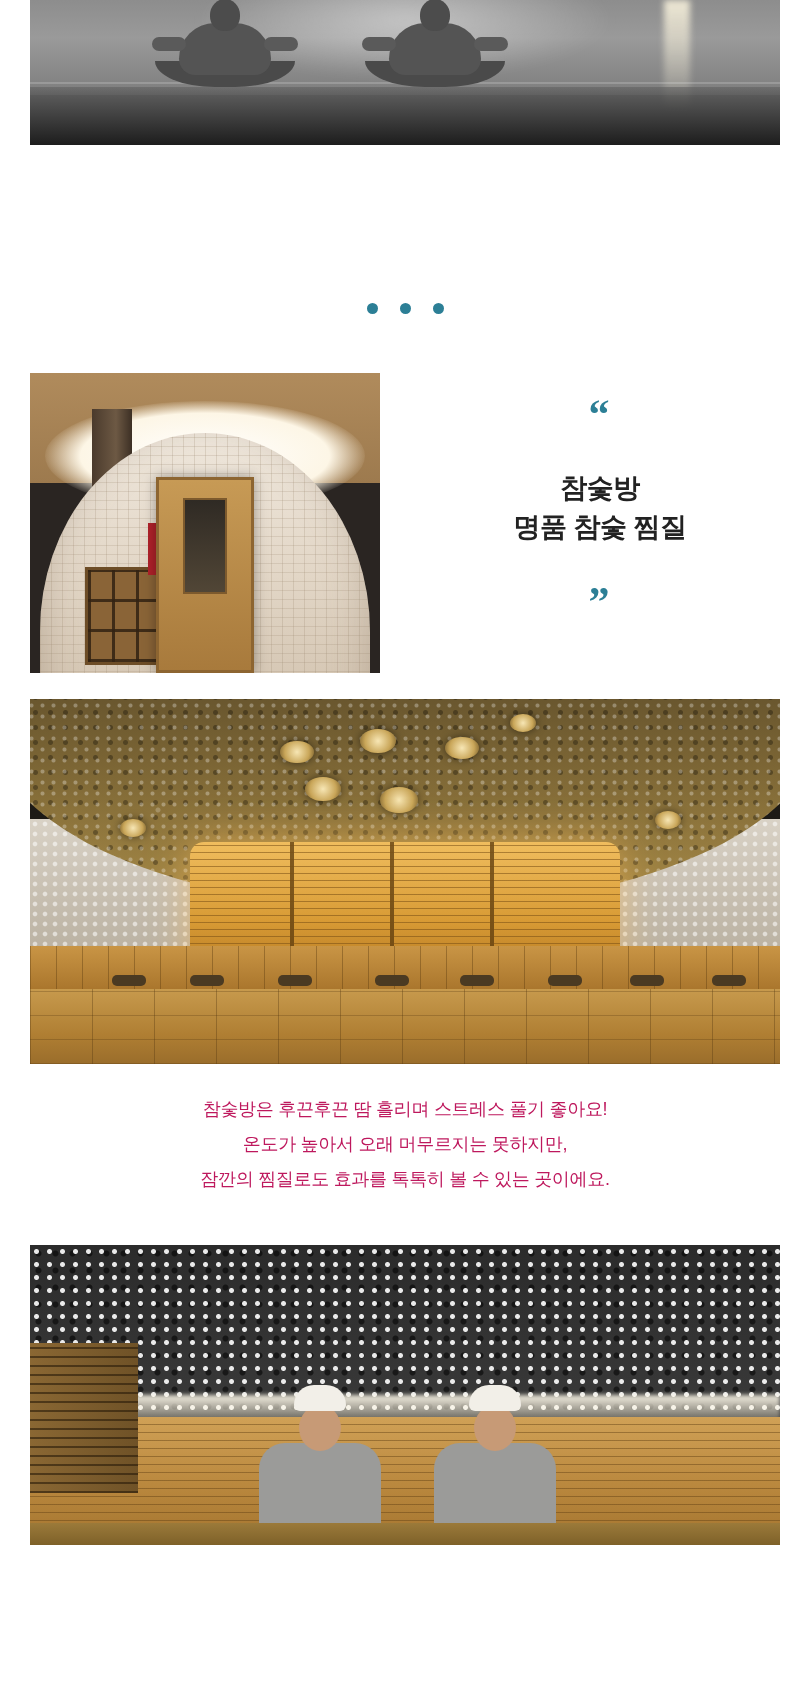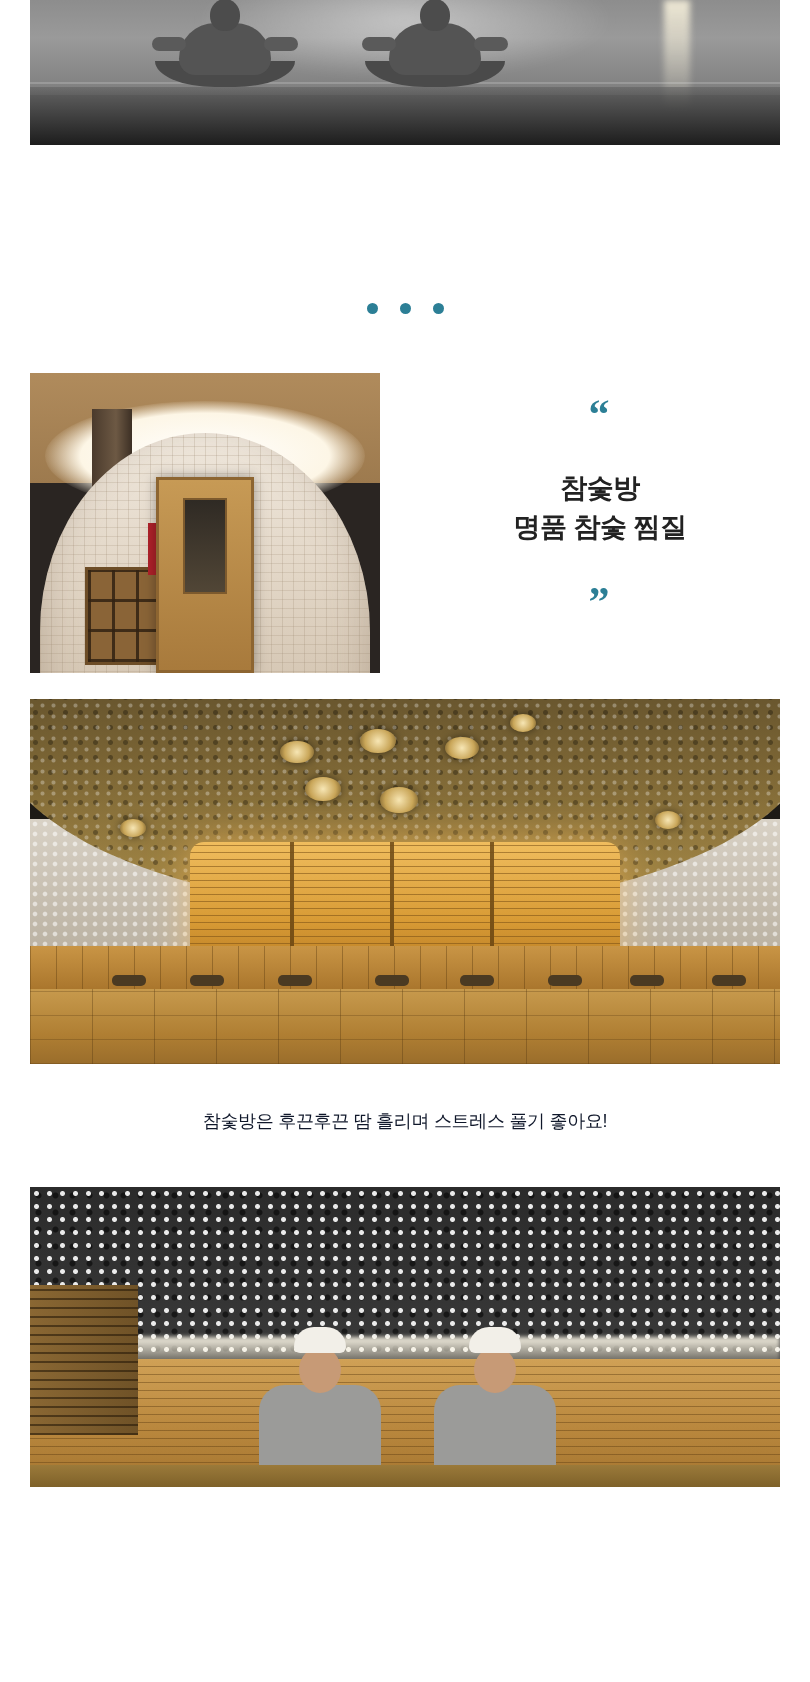--- a/index.html
+++ b/index.html
@@ -339,23 +339,23 @@
     position: absolute;
     width: 34px; height: 11px;
     border-radius: 5px;
     background: #4b3a22;
     bottom: 78px;
   }
 
   
   .copy {
     width: 750px;
-    margin: 40px auto 0 auto;
+    margin: 28px auto 0 auto;
     text-align: center;
-    color: #0f172a;
+    color: #be185d;
     font-size: 18px;
     line-height: 1.95;
     letter-spacing: -0.3px;
   }
 
   
   .bottom-photo {
     position: relative;
     width: 750px;
     height: 300px;
@@ -535,20 +535,22 @@
     <div class="pillow" style="left:248px;"></div>
     <div class="pillow" style="left:345px;"></div>
     <div class="pillow" style="left:430px;"></div>
     <div class="pillow" style="left:518px;"></div>
     <div class="pillow" style="left:600px;"></div>
     <div class="pillow" style="left:682px;"></div>
   </div>
 
   <div class="copy">
     <div>참숯방은 후끈후끈 땀 흘리며 스트레스 풀기 좋아요!</div>
+    <div>온도가 높아서 오래 머무르지는 못하지만,</div>
+    <div>잠깐의 찜질로도 효과를 톡톡히 볼 수 있는 곳이에요.</div>
   </div>
 
   <div class="bottom-photo">
     <div class="bp-ceiling"></div>
     <div class="bp-lightband"></div>
     <div class="bp-wall"></div>
     <div class="bp-sidepanel"></div>
 
     <div class="person person-1">
       <div class="shirt"></div>

